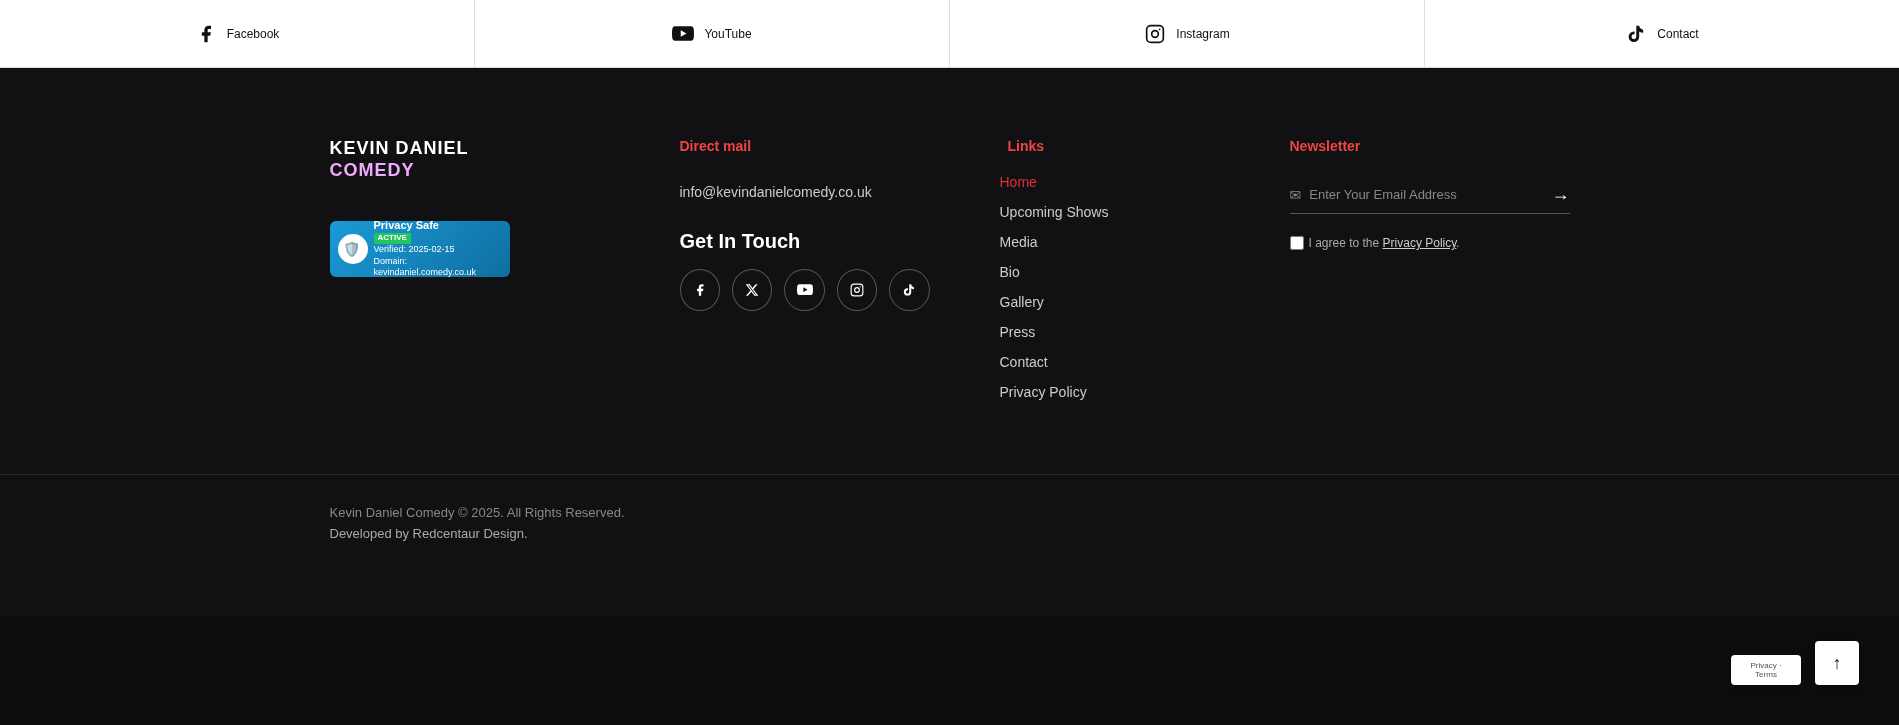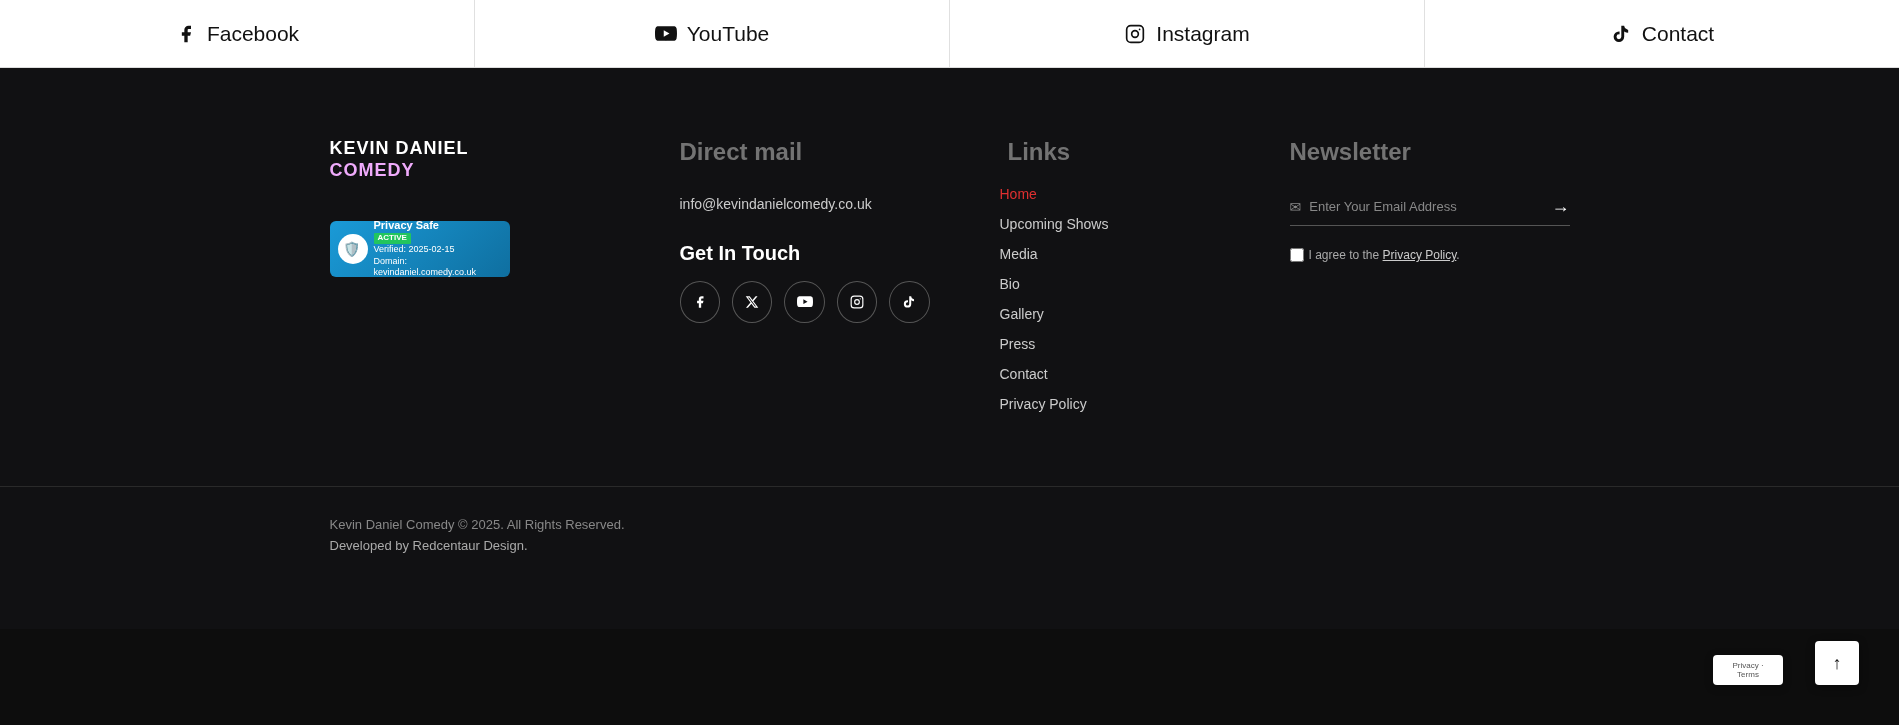--- a/index.html
+++ b/index.html
@@ -20,21 +20,21 @@
     }
     .top-nav-item {
       flex: 1;
       display: flex;
       align-items: center;
       justify-content: center;
       gap: 10px;
       border-right: 1px solid #e0e0e0;
       cursor: pointer;
       color: #111;
-      font-size: 21px;
+      font-size: 12px;
       font-weight: 500;
       text-decoration: none;
     }
     .top-nav-item:last-child { border-right: none; }
     .nav-icon {
       width: 22px;
       height: 22px;
       display: inline-flex;
       align-items: center;
       justify-content: center;
@@ -114,23 +114,23 @@
       font-weight: 700;
       color: #fff;
       display: inline-block;
     }
 
     
     .footer-col {
       width: 250px;
     }
     .footer-col-title {
-      font-size: 24px;
+      font-size: 14px;
       font-weight: 600;
-      color: #737373;
+      color: #ef4444;
       margin-bottom: 30px;
     }
     .footer-email {
       font-size: 14px;
       color: #ccc;
       margin-bottom: 30px;
     }
     .get-in-touch-title {
       font-size: 20px;
       font-weight: 600;
@@ -272,21 +272,21 @@
       color: #111;
       font-size: 18px;
       font-weight: bold;
       box-shadow: 0 2px 8px rgba(0,0,0,0.4);
     }
 
     
     .recaptcha-badge {
       position: fixed;
       bottom: 40px;
-      right: 116px;
+      right: 98px;
       background: #fff;
       border-radius: 4px;
       padding: 6px 8px;
       font-size: 9px;
       color: #555;
       box-shadow: 0 2px 8px rgba(0,0,0,0.3);
       width: 70px;
       text-align: center;
     }
   </style>

